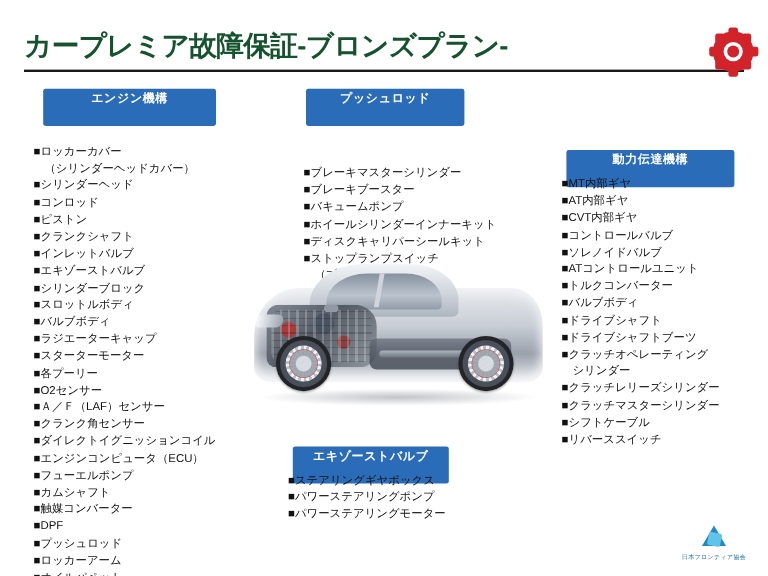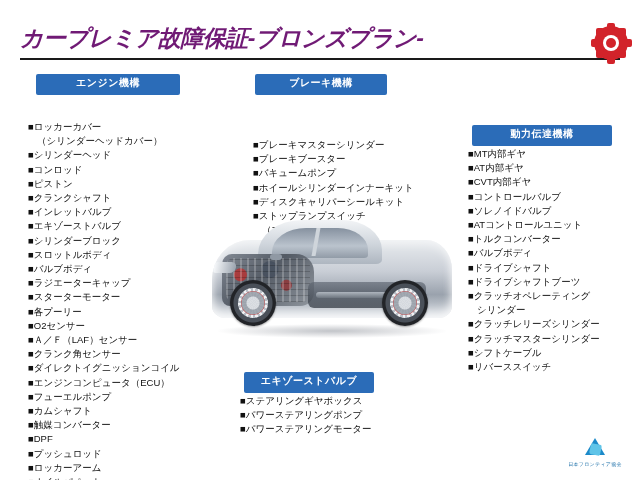--- a/index.html
+++ b/index.html
@@ -21,25 +21,24 @@
   
   .header {
     position: absolute;
     left: 20px; top: 22px;
     width: 600px;
     height: 40px;
   }
   .title {
     font-size: 23px;
     font-weight: bold;
-    color: #701a75;
+    color: #14532d;
     letter-spacing: -0.5px;
     line-height: 32px;
     white-space: nowrap;
-    font-style: italic;
   }
   .title-rule {
     position: absolute;
     left: 0; top: 36px;
     width: 600px;
     height: 2px;
     background: #1a1a1a;
   }
   
   .logo-tr {
@@ -75,21 +74,21 @@
   }
   
   .pill {
     position: absolute;
     background: #2b6cb8;
     color: #ffffff;
     font-size: 10px;
     font-weight: bold;
     text-align: center;
     line-height: 17px;
-    height: 21px;
+    height: 31px;
     border-radius: 2px;
     letter-spacing: 0.5px;
     white-space: nowrap;
   }
   .list {
     position: absolute;
     font-size: 9.5px;
     color: #111111;
     line-height: 14.2px;
   }
@@ -327,21 +326,21 @@
     <div class="li">■エンジンコンピュータ（ECU）</div>
     <div class="li">■フューエルポンプ</div>
     <div class="li">■カムシャフト</div>
     <div class="li">■触媒コンバーター</div>
     <div class="li">■DPF</div>
     <div class="li">■プッシュロッド</div>
     <div class="li">■ロッカーアーム</div>
     <div class="li">■オイルパペット</div>
   </div>
 
-  <div class="pill" id="brake-pill">ブレーキ機構</div>
+  <div class="pill" id="brake-pill">プッシュロッド</div>
   <div class="list" id="brake-list">
     <div class="li">■ブレーキマスターシリンダー</div>
     <div class="li">■ブレーキブースター</div>
     <div class="li">■バキュームポンプ</div>
     <div class="li">■ホイールシリンダーインナーキット</div>
     <div class="li">■ディスクキャリパーシールキット</div>
     <div class="li">■ストップランプスイッチ</div>
     <div class="li indent">（ブレーキスイッチ）</div>
   </div>
 

